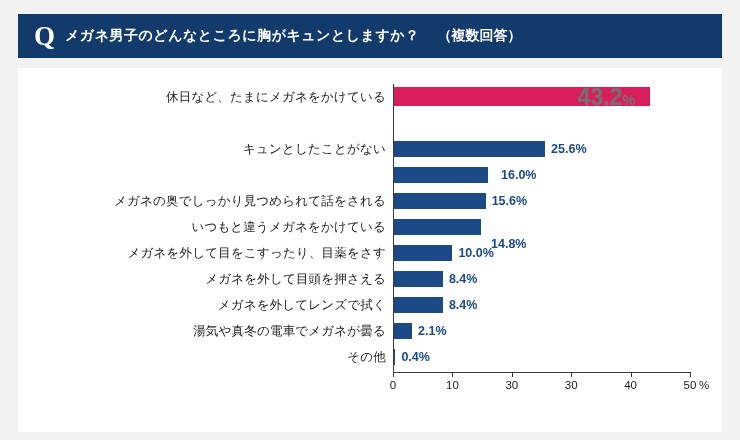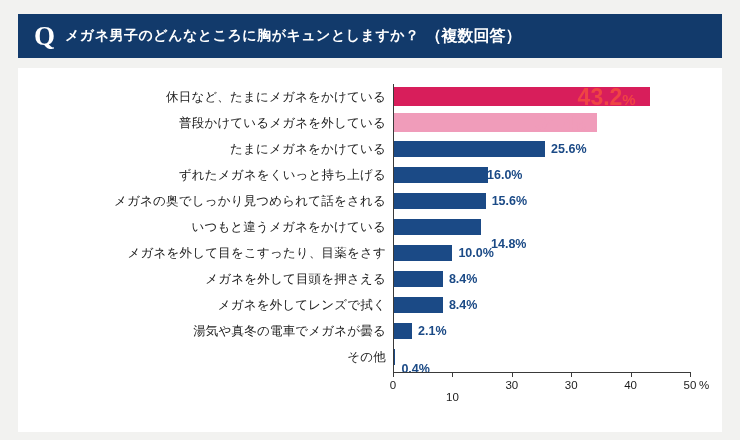--- a/index.html
+++ b/index.html
@@ -35,23 +35,23 @@
     line-height: 1;
     margin-right: 10px;
     font-family: "Liberation Serif", serif;
   }
   .header .q-text {
     font-size: 14px;
     font-weight: bold;
     letter-spacing: 0.5px;
   }
   .header .q-sub {
-    font-size: 16px;
-    font-weight: bold;
-    margin-left: 6px;
+    font-size: 14px;
+    font-weight: bold;
+    margin-left: 18px;
     letter-spacing: 0;
   }
   .chart-card {
     background: #ffffff;
     height: 364px;
     margin-top: 10px;
     position: relative;
     box-sizing: border-box;
   }
   .chart-inner {
@@ -102,21 +102,21 @@
     top: 0;
     height: 26px;
     line-height: 26px;
     font-size: 12.5px;
     color: #1b4a86;
     font-weight: bold;
     white-space: nowrap;
   }
   .val.big {
     font-size: 23px;
-    color: #ef4444;
+    color: #737373;
     font-weight: bold;
     line-height: 26px;
   }
   .val.big .pct {
     font-size: 15px;
   }
   .val.big2 {
     font-size: 20px;
     color: #f09cba;
     font-weight: bold;
@@ -168,34 +168,28 @@
     <span class="q-sub">（複数回答）</span>
   </div>
 
   <div class="chart-card">
     <div class="chart-inner" id="chart-inner">
         <div class="row" style="top: 16px;">
           <div class="row-label">休日など、たまにメガネをかけている</div>
           <div class="bar first" style="width: 256.608px; background: rgb(216, 30, 91);"></div>
           <div class="val big" style="left: 559.608px;"><span>43.2</span><span class="pct">%</span></div>
         </div>
-        <div class="row" style="top: 42px;">
-          <div class="row-label">普段かけているメガネを外している</div>
-          <div class="bar second" style="width: 204.336px; background: rgb(240, 156, 186);"></div>
-          <div class="val big2" style="left: 517.336px;"><span>34.4</span><span class="pct">%</span></div>
-        </div>
         <div class="row" style="top: 68px;">
-          <div class="row-label">たまにメガネをかけている</div>
+          <div class="row-label">キュンとしたことがない</div>
           <div class="bar" style="width: 152.064px; background: rgb(27, 74, 134);"></div>
           <div class="val" style="left: 533.064px;"><span>25.6</span><span class="pct">%</span></div>
         </div>
         <div class="row" style="top: 94px;">
-          <div class="row-label">ずれたメガネをくいっと持ち上げる</div>
           <div class="bar" style="width: 95.04px; background: rgb(27, 74, 134);"></div>
-          <div class="val" style="left: 469px;"><span>16.0</span><span class="pct">%</span></div>
+          <div class="val" style="left: 483px;"><span>16.0</span><span class="pct">%</span></div>
         </div>
         <div class="row" style="top: 120px;">
           <div class="row-label">メガネの奥でしっかり見つめられて話をされる</div>
           <div class="bar" style="width: 92.664px; background: rgb(27, 74, 134);"></div>
           <div class="val" style="left: 473.664px;"><span>15.6</span><span class="pct">%</span></div>
         </div>
         <div class="row" style="top: 146px;">
           <div class="row-label">いつもと違うメガネをかけている</div>
           <div class="bar" style="width: 87.912px; background: rgb(27, 74, 134);"></div>
           <div class="val" style="left: 473px; margin-top: 17px;"><span>14.8</span><span class="pct">%</span></div>
@@ -216,28 +210,28 @@
           <div class="val" style="left: 430.896px;"><span>8.4</span><span class="pct">%</span></div>
         </div>
         <div class="row" style="top: 250px;">
           <div class="row-label">湯気や真冬の電車でメガネが曇る</div>
           <div class="bar" style="width: 19.008px; background: rgb(27, 74, 134);"></div>
           <div class="val" style="left: 400.008px;"><span>2.1</span><span class="pct">%</span></div>
         </div>
         <div class="row" style="top: 276px;">
           <div class="row-label">その他</div>
           <div class="bar" style="width: 2.376px; background: rgb(27, 74, 134);"></div>
-          <div class="val" style="left: 383.376px; margin-top: 12px;"><span>0.4</span><span class="pct">%</span></div>
+          <div class="val" style="left: 383.376px;"><span>0.4</span><span class="pct">%</span></div>
         </div>
         <div class="y-axis" style="top: 16px; height: 288px;"></div>
         <div class="axis-line" style="top: 304px;"></div>
         <div class="tick" style="left: 375px; top: 304px;"></div>
         <div class="tick-label" style="left: 355px; top: 311px;">0</div>
         <div class="tick" style="left: 434.4px; top: 304px;"></div>
-        <div class="tick-label" style="left: 414.4px; top: 311px; margin-top: 12px;">10</div>
+        <div class="tick-label" style="left: 414.4px; top: 311px;">10</div>
         <div class="tick" style="left: 493.8px; top: 304px;"></div>
         <div class="tick-label" style="left: 473.8px; top: 311px;">30</div>
         <div class="tick" style="left: 553.2px; top: 304px;"></div>
         <div class="tick-label" style="left: 533.2px; top: 311px;">30</div>
         <div class="tick" style="left: 612.6px; top: 304px;"></div>
         <div class="tick-label" style="left: 592.6px; top: 311px;">40</div>
         <div class="tick" style="left: 672px; top: 304px;"></div>
         <div class="tick-label" style="left: 652px; top: 311px;">50</div>
         <div class="axis-unit" style="left: 681px; top: 311px;">%</div>
       </div>

